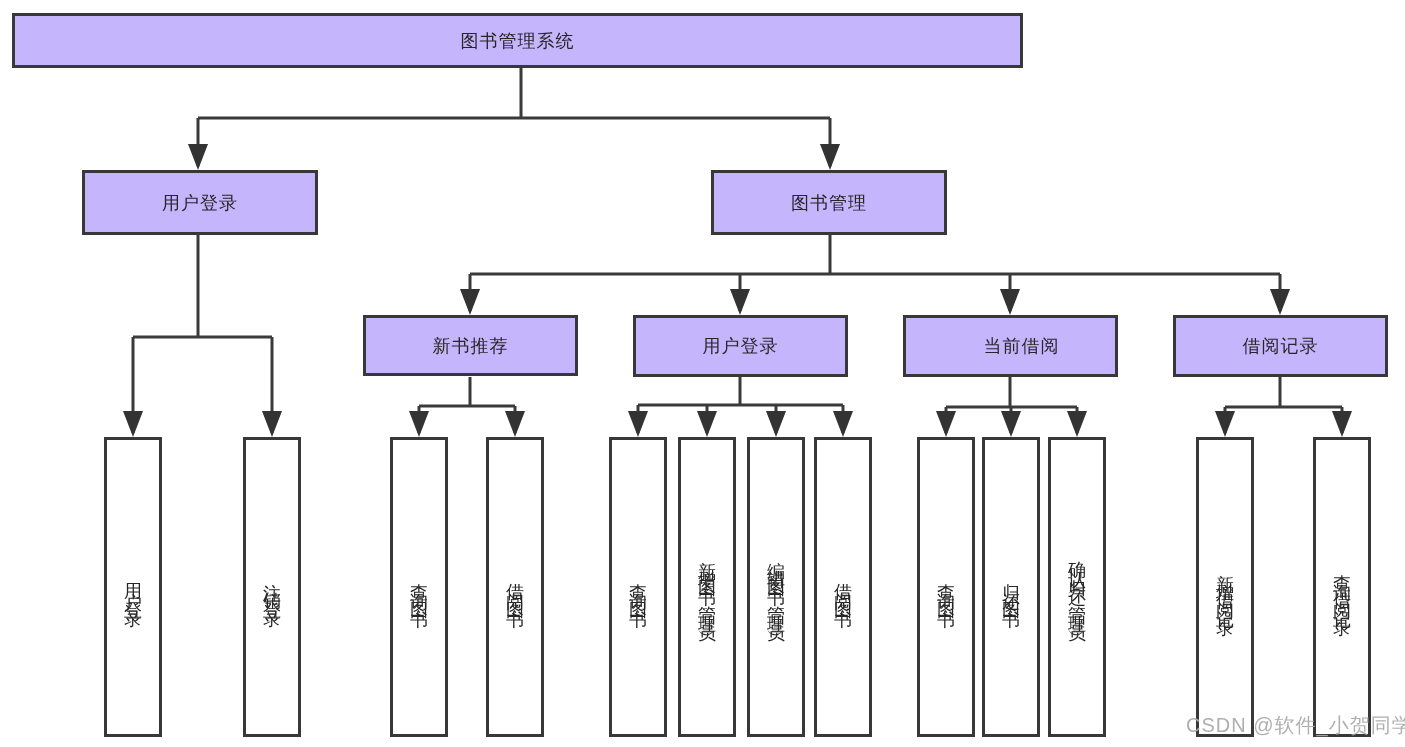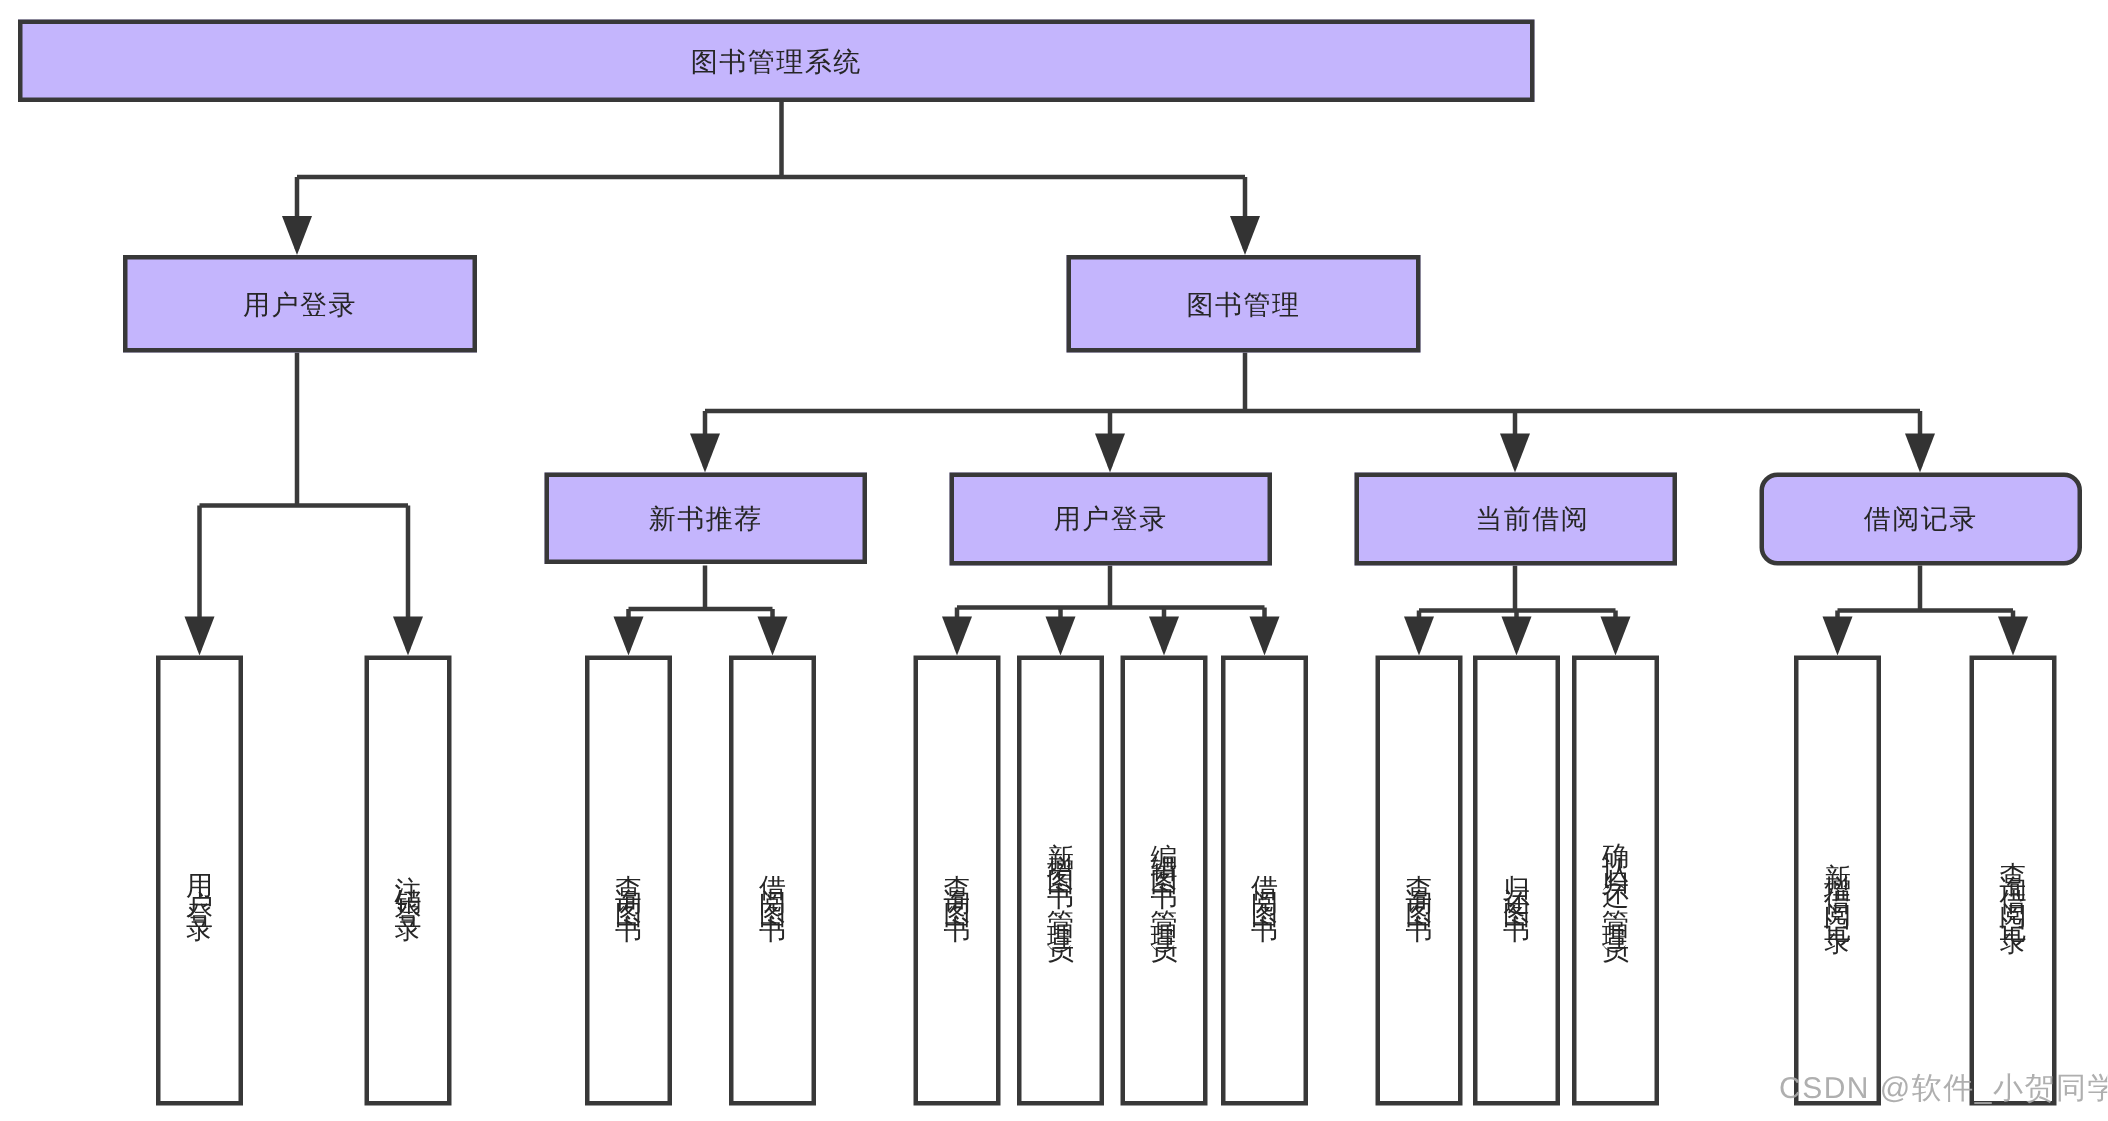--- a/index.html
+++ b/index.html
@@ -106,21 +106,21 @@
   </svg>
 
   <div class="hnode" style="left:12px; top:13px; width:1011px; height:55px;">图书管理系统</div>
 
   <div class="hnode" style="left:82px; top:170px; width:236px; height:65px;">用户登录</div>
   <div class="hnode" style="left:711px; top:170px; width:236px; height:65px;">图书管理</div>
 
   <div class="hnode" style="left:363px; top:315px; width:215px; height:61px;">新书推荐</div>
   <div class="hnode" style="left:633px; top:315px; width:215px; height:62px;">用户登录</div>
   <div class="hnode" style="left:903px; top:315px; width:215px; height:62px;padding-left:22px;">当前借阅</div>
-  <div class="hnode" style="left:1173px; top:315px; width:215px; height:62px;border-radius:12px;">借阅记录</div>
+  <div class="hnode" style="left:1173px; top:315px; width:215px; height:62px;">借阅记录</div>
 
   <div class="vnode" style="left:104px;">用户登录</div>
   <div class="vnode" style="left:243px;">注销登录</div>
 
   <div class="vnode" style="left:390px;">查询图书</div>
   <div class="vnode" style="left:486px;">借阅图书</div>
 
   <div class="vnode" style="left:609px;">查询图书</div>
   <div class="vnode" style="left:678px;">新增图书（管理员）</div>
   <div class="vnode" style="left:747px;">编辑图书（管理员）</div>

